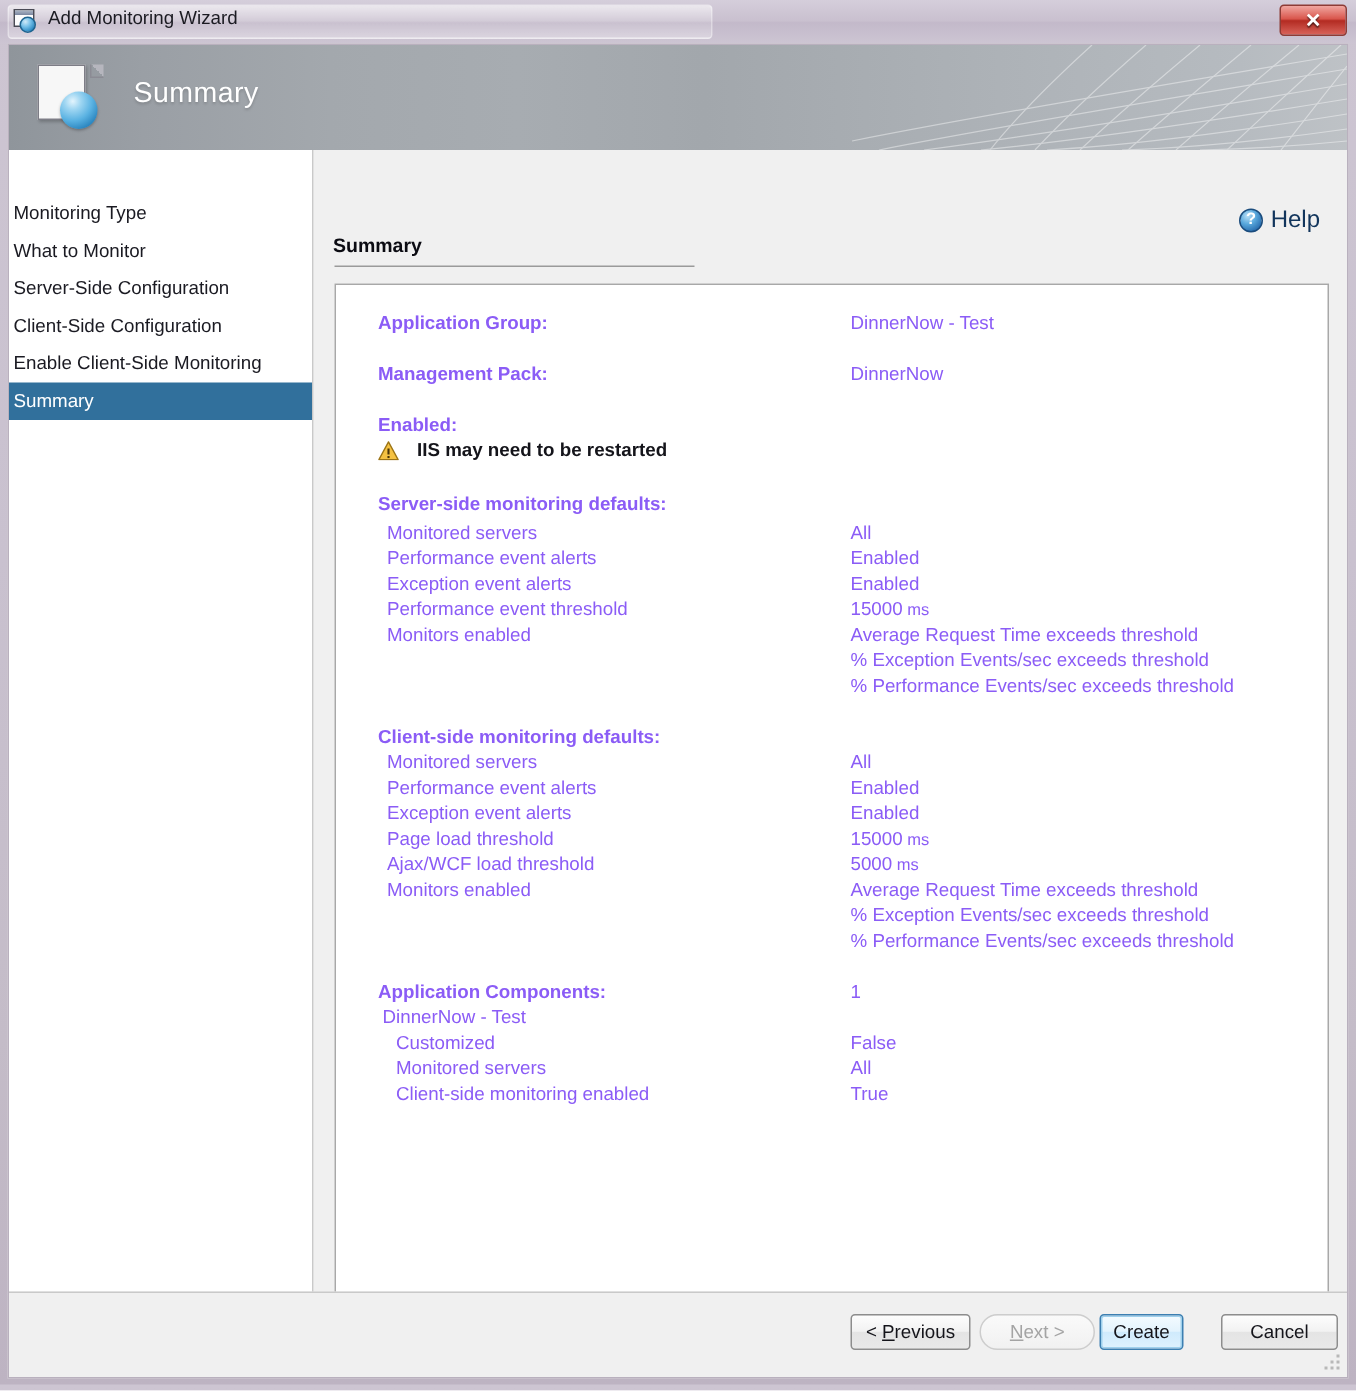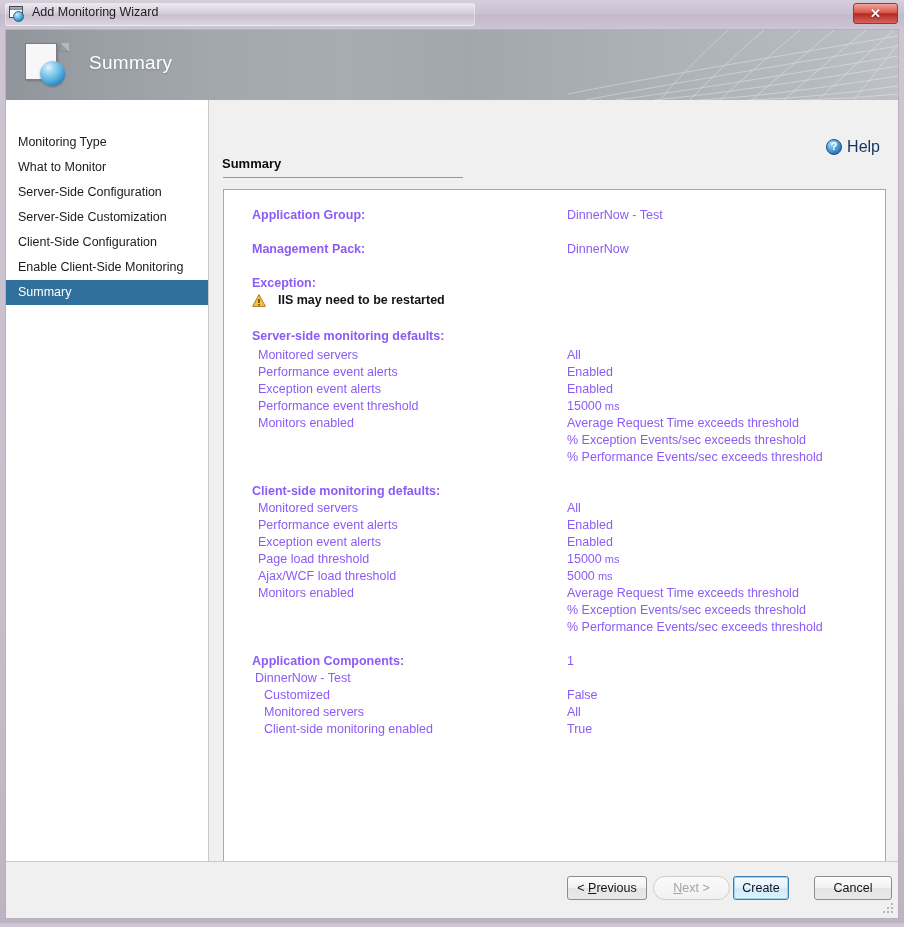--- a/index.html
+++ b/index.html
@@ -176,21 +176,21 @@
     width: 203px;
     height: 793px;
     background: #ffffff;
     border-right: 1px solid #c9c9c9;
     box-sizing: border-box;
     padding-top: 30px;
   }
   .nav-item {
     height: 25px;
     line-height: 25px;
-    padding-left: 12px;
+    padding-left: 3px;
     font-size: 12.5px;
     color: #1a1a22;
     white-space: nowrap;
     cursor: pointer;
   }
   .nav-item.selected {
     background: #31709c;
     color: #ffffff;
   }
 
@@ -379,23 +379,20 @@
       <div class="nav-item">
         <span>Monitoring Type</span>
       </div>
       <div class="nav-item">
         <span>What to Monitor</span>
       </div>
       <div class="nav-item">
         <span>Server-Side Configuration</span>
       </div>
       <div class="nav-item">
-        <span>Server-Side Customization</span>
-      </div>
-      <div class="nav-item">
         <span>Client-Side Configuration</span>
       </div>
       <div class="nav-item">
         <span>Enable Client-Side Monitoring</span>
       </div>
       <div class="nav-item selected">
         <span>Summary</span>
       </div>
     </div>
 
@@ -410,21 +407,21 @@
       <div class="section-rule"></div>
 
       <div class="panel">
 
         <div class="row bold" style="left:28px; top:18px;">Application Group:</div>
         <div class="row" style="left:343px; top:18px;">DinnerNow - Test</div>
 
         <div class="row bold" style="left:28px; top:52px;">Management Pack:</div>
         <div class="row" style="left:343px; top:52px;">DinnerNow</div>
 
-        <div class="row bold" style="left:28px; top:86px;">Exception:</div>
+        <div class="row bold" style="left:28px; top:86px;">Enabled:</div>
         <div class="warn-row" style="left:28px; top:103px;">
           <span class="warn-icon">
             <svg viewBox="0 0 14 13" width="14" height="13">
               <polygon points="7,0.6 13.4,12.4 0.6,12.4" fill="#f5c242" stroke="#9c7415" stroke-width="0.9" stroke-linejoin="round"></polygon>
               <rect x="6.3" y="5" width="1.4" height="4" fill="#4a3508"></rect>
               <rect x="6.3" y="10" width="1.4" height="1.4" fill="#4a3508"></rect>
             </svg>
           </span>
           <span>IIS may need to be restarted</span>
         </div>

